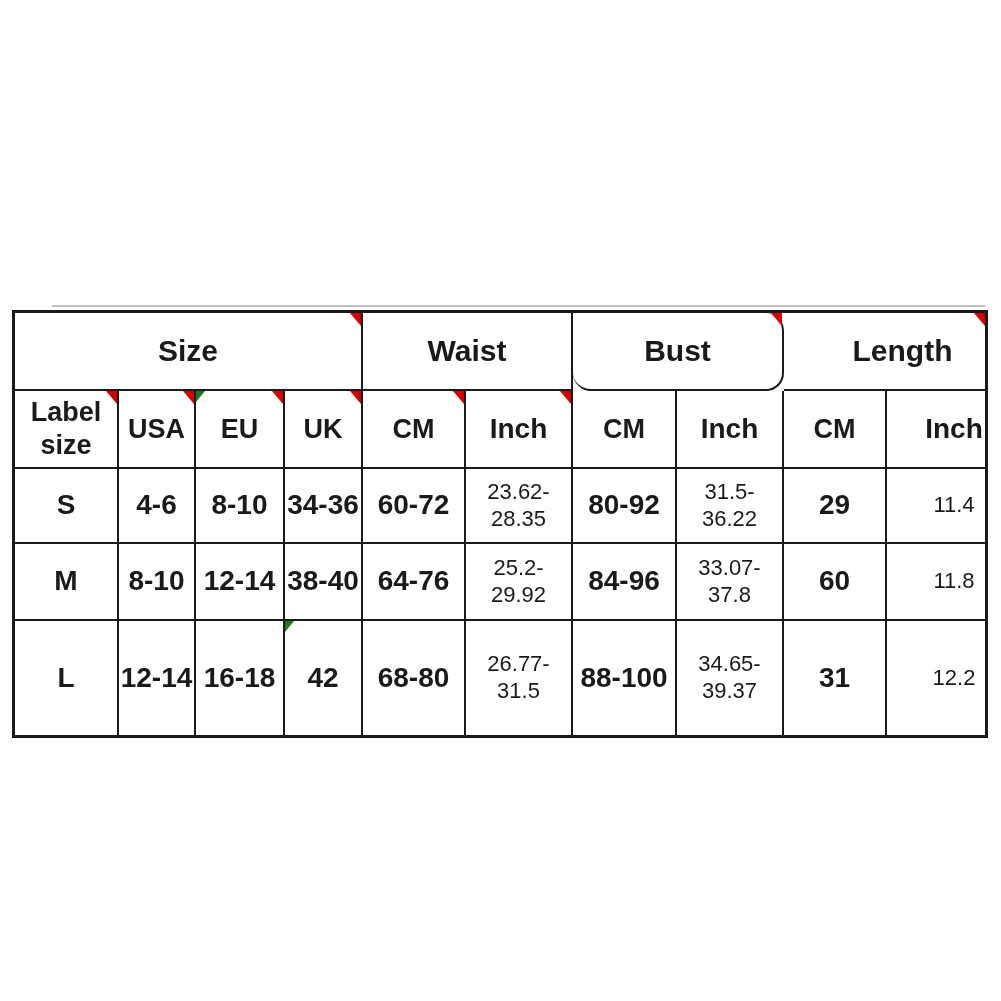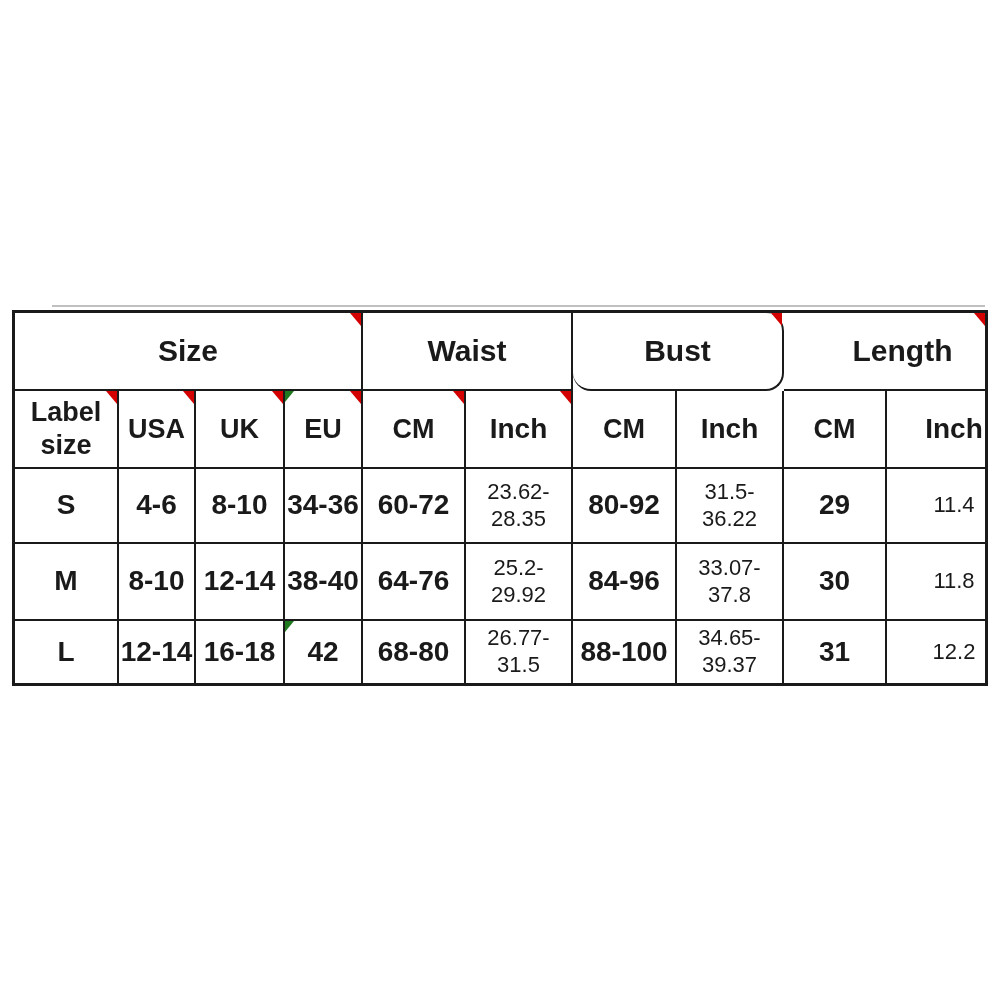--- a/index.html
+++ b/index.html
@@ -14,21 +14,21 @@
   #scanline {
     position: absolute;
     left: 52px; top: 305px;
     width: 933px; height: 2px;
     background: #ababab;
     opacity: 0.75;
   }
   #grid {
     position: absolute;
     left: 12px; top: 310px;
-    width: 976px; height: 376px;
+    width: 976px; height: 428px;
     box-sizing: border-box;
     border: 3px solid var(--line, #1a1a1a);
     display: grid;
     grid-template-columns: 104px 77px 89px 78px 103px 107px 104px 107px 103px 1fr;
     grid-template-rows: 78px 78px 75px 77px 1fr;
     background: #ffffff;
   }
   .cell {
     position: relative;
     box-sizing: border-box;
@@ -85,27 +85,27 @@
     <div class="cell sub">
       <span class="txt">Label
 size</span>
       <i class="mk-red"></i>
     </div>
     <div class="cell sub">
       <span class="txt">USA</span>
       <i class="mk-red"></i>
     </div>
     <div class="cell sub">
+      <span class="txt">EU</span>
+      <i class="mk-red"></i>
+      <i class="mk-green"></i>
+    </div>
+    <div class="cell sub">
       <span class="txt">UK</span>
       <i class="mk-red"></i>
-    </div>
-    <div class="cell sub">
-      <span class="txt">EU</span>
-      <i class="mk-red"></i>
-      <i class="mk-green"></i>
     </div>
     <div class="cell sub">
       <span class="txt">CM</span>
       <i class="mk-red"></i>
     </div>
     <div class="cell sub small">
       <span class="txt">Inch</span>
       <i class="mk-red"></i>
     </div>
     <div class="cell sub">
@@ -172,21 +172,21 @@
 29.92</span>
     </div>
     <div class="cell data">
       <span class="txt">84-96</span>
     </div>
     <div class="cell data small">
       <span class="txt">33.07-
 37.8</span>
     </div>
     <div class="cell data">
-      <span class="txt">30</span>
+      <span class="txt">60</span>
     </div>
     <div class="cell data last-col small">
       <span class="txt">11.8</span>
     </div>
     <div class="cell data last-row">
       <span class="txt">L</span>
     </div>
     <div class="cell data last-row">
       <span class="txt">12-14</span>
     </div>

